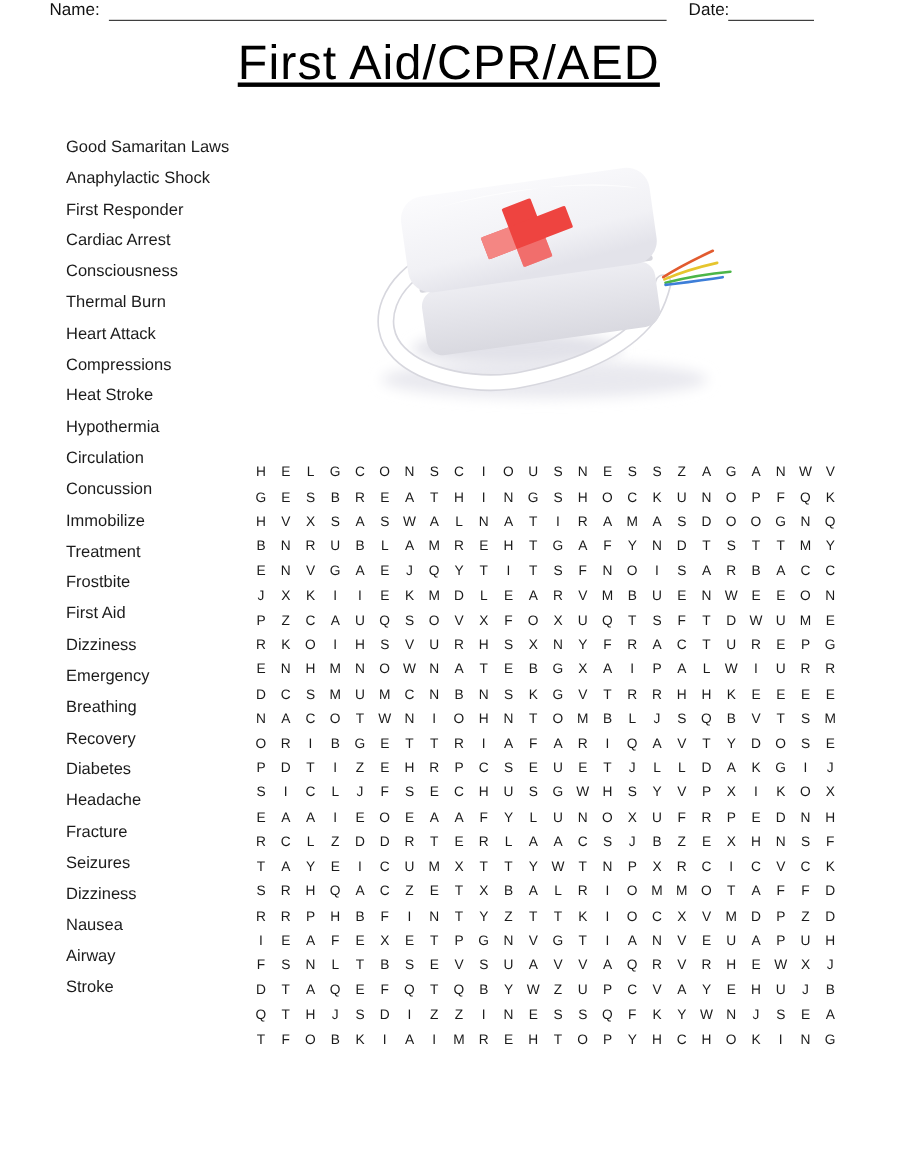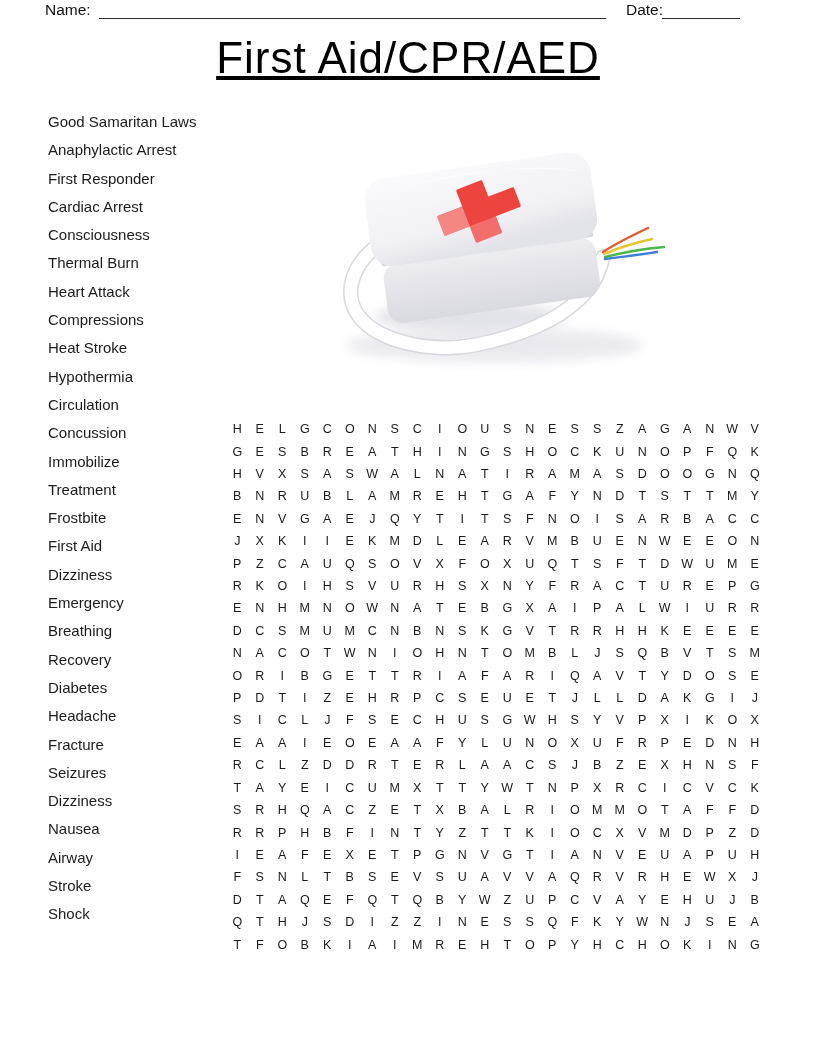--- a/index.html
+++ b/index.html
@@ -9,21 +9,21 @@
   }
   .hdr-label { position:absolute; top:1px; font-size:15.5px; color:#111; }
   .blank-line { position:absolute; top:0; height:18px; border-bottom:1.6px solid #2b2b2b; }
   .name-line { left:99px; width:507px; }
   .date-line { left:662px; width:78px; }
   .title {
     position:absolute; left:0; right:0; top:33px; margin:0;
     text-align:center; font-size:44px; font-weight:400; letter-spacing:1px; color:#000;text-decoration:underline;
   }
   .words {
-    list-style:none; margin:0; padding:0; position:absolute; left:48px; top:108px;
+    list-style:none; margin:12px; padding:0; position:absolute; left:48px; top:108px;
     font-size:15px; color:#1b1b1b;
   }
   .words li { height:28.3px; line-height:28.3px; white-space:nowrap; }
   .illo { position:absolute; left:335px; top:145px; }
   .grid {
     position:absolute; left:226px; top:418px;
     display:grid; grid-auto-rows:22.42px;
   }
   .cell {
     display:flex; align-items:center; justify-content:center;
@@ -37,21 +37,21 @@
 
   <span class="hdr-label" style="left:45px">Name:</span>
   <span class="blank-line name-line"></span>
   <span class="hdr-label" style="left:626px">Date:</span>
   <span class="blank-line date-line"></span>
 
   <h1 class="title">First Aid/CPR/AED</h1>
 
   <ul class="words">
       <li>Good Samaritan Laws</li>
-      <li>Anaphylactic Arrest</li>
+      <li>Anaphylactic Shock</li>
       <li>First Responder</li>
       <li>Cardiac Arrest</li>
       <li>Consciousness</li>
       <li>Thermal Burn</li>
       <li>Heart Attack</li>
       <li>Compressions</li>
       <li>Heat Stroke</li>
       <li>Hypothermia</li>
       <li>Circulation</li>
       <li>Concussion</li>
@@ -64,21 +64,20 @@
       <li>Breathing</li>
       <li>Recovery</li>
       <li>Diabetes</li>
       <li>Headache</li>
       <li>Fracture</li>
       <li>Seizures</li>
       <li>Dizziness</li>
       <li>Nausea</li>
       <li>Airway</li>
       <li>Stroke</li>
-      <li>Shock</li>
     </ul>
 
   <svg class="illo" width="350" height="245" viewBox="0 0 350 245">
     <defs>
       <linearGradient id="lidGrad" x1="0" y1="0" x2="0.3" y2="1">
         <stop offset="0" stop-color="#fbfbfd"></stop>
         <stop offset="0.7" stop-color="#f1f1f5"></stop>
         <stop offset="1" stop-color="#e3e3ea"></stop>
       </linearGradient>
       <linearGradient id="bodyGrad" x1="0" y1="0" x2="0" y2="1">

